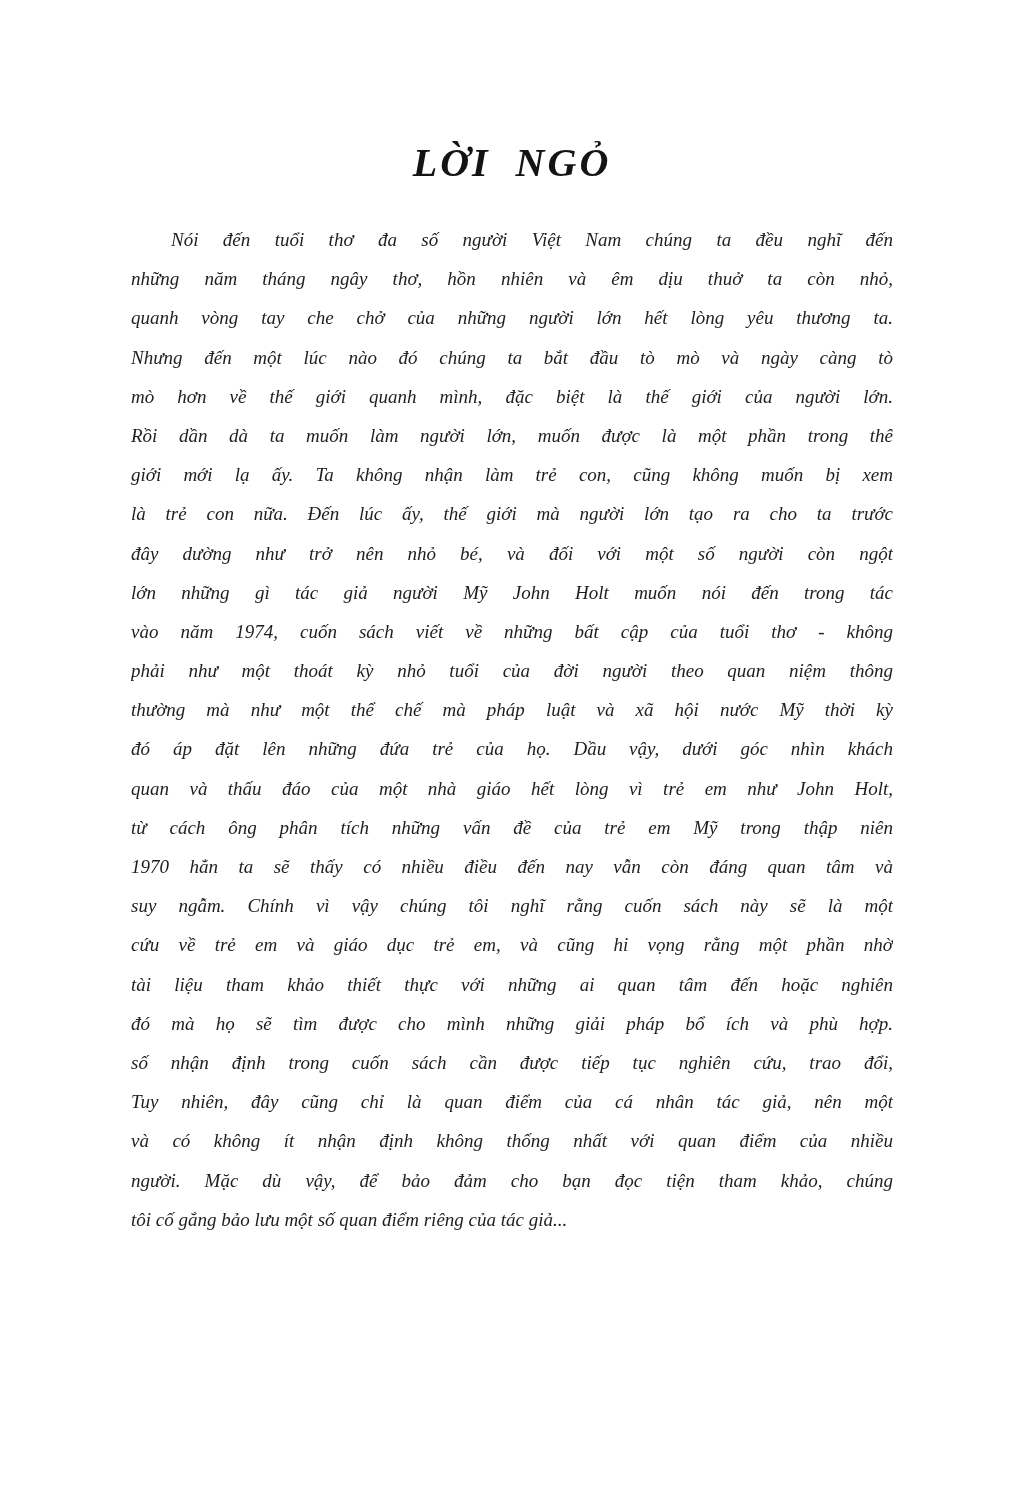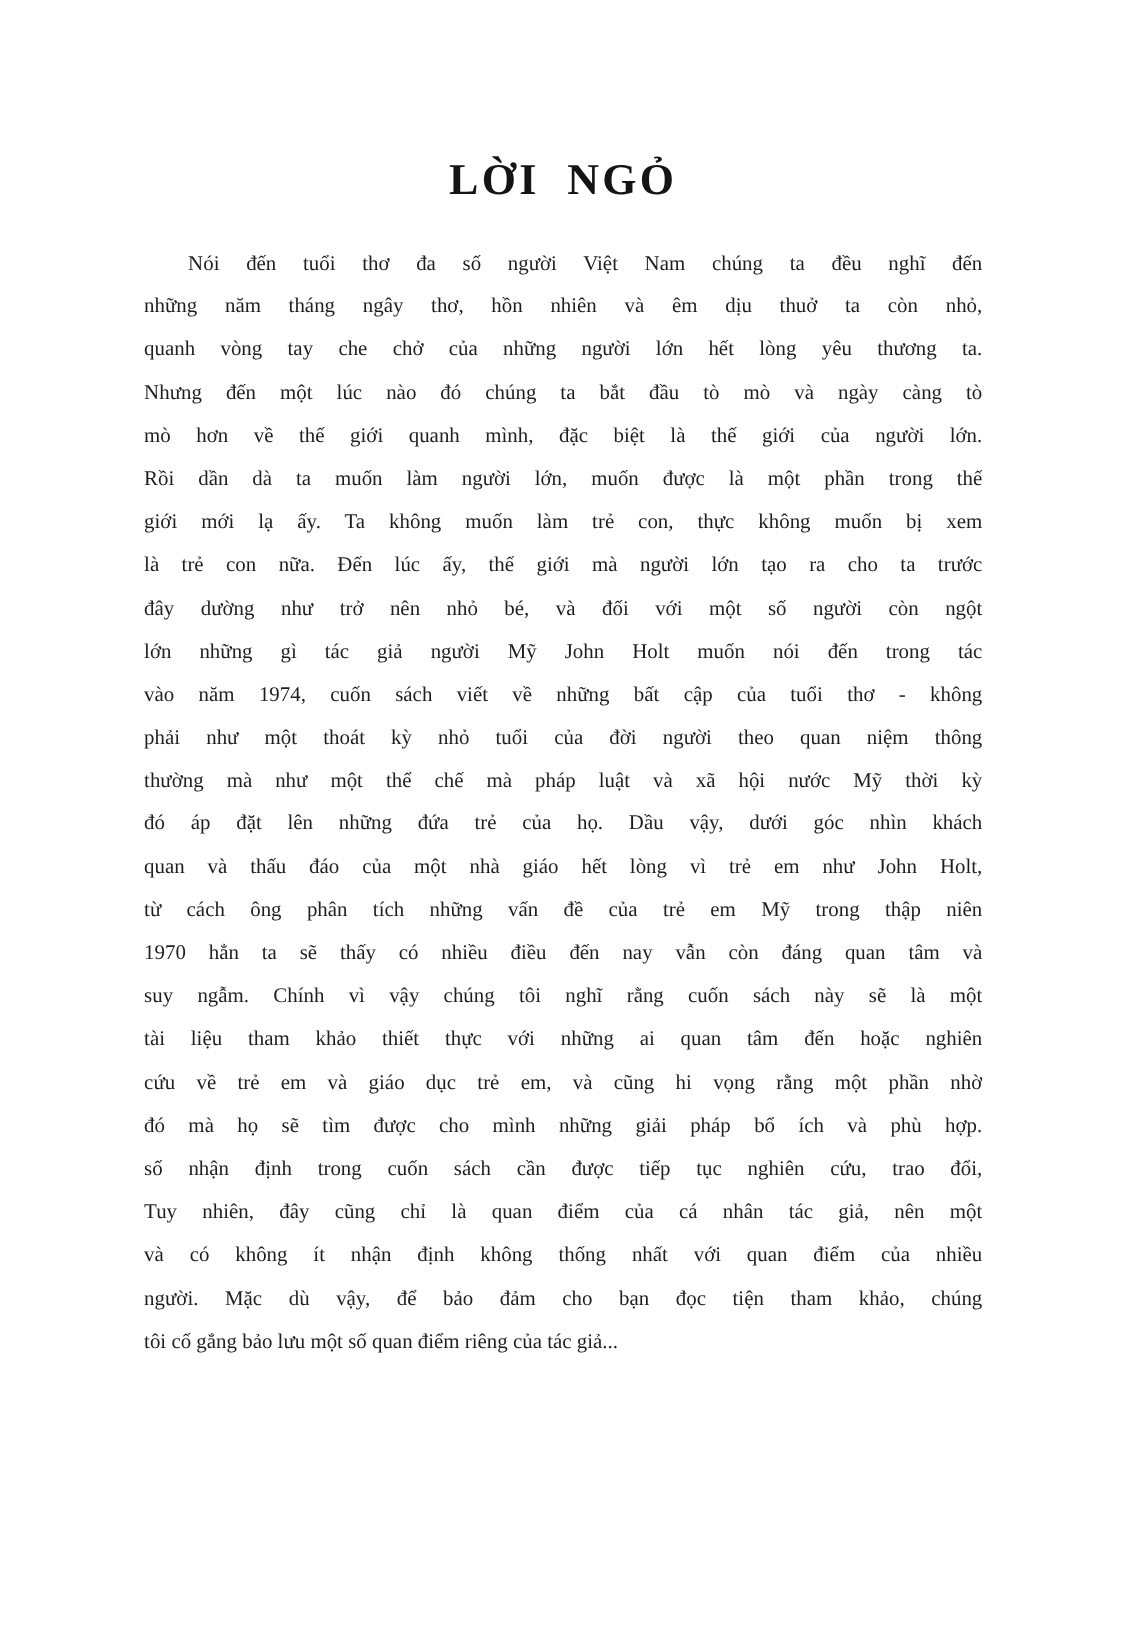--- a/index.html
+++ b/index.html
@@ -9,20 +9,21 @@
   }
   .page {
     position: relative;
     width: 1024px;
     height: 1497px;
     margin: 0 auto;
     background: #ffffff;
     font-family: "Liberation Serif", "DejaVu Serif", serif;
     color: #1e1e1e;
     overflow: hidden;
+    font-style: italic;
   }
   .chapter-title {
     margin: 0;
     padding-top: 140px;
     text-align: center;
     font-size: 40px;
     line-height: 1.15;
     font-weight: bold;
     letter-spacing: 3px;
     word-spacing: 12px;
@@ -50,34 +51,34 @@
 
 <div class="page">
   <h1 class="chapter-title">LỜI NGỎ</h1>
   <div class="paragraph">
       <div class="para-line first">Nói đến tuổi thơ đa số người Việt Nam chúng ta đều nghĩ đến</div>
       <div class="para-line">những năm tháng ngây thơ, hồn nhiên và êm dịu thuở ta còn nhỏ,</div>
       <div class="para-line">quanh vòng tay che chở của những người lớn hết lòng yêu thương ta.</div>
       <div class="para-line">Nhưng đến một lúc nào đó chúng ta bắt đầu tò mò và ngày càng tò</div>
       <div class="para-line">mò hơn về thế giới quanh mình, đặc biệt là thế giới của người lớn.</div>
       <div class="para-line">Rồi dần dà ta muốn làm người lớn, muốn được là một phần trong thế</div>
-      <div class="para-line">giới mới lạ ấy. Ta không muốn làm trẻ con, thực không muốn bị xem</div>
+      <div class="para-line">giới mới lạ ấy. Ta không nhận làm trẻ con, cũng không muốn bị xem</div>
       <div class="para-line">là trẻ con nữa. Đến lúc ấy, thế giới mà người lớn tạo ra cho ta trước</div>
       <div class="para-line">đây dường như trở nên nhỏ bé, và đối với một số người còn ngột</div>
       <div class="para-line">lớn những gì tác giả người Mỹ John Holt muốn nói đến trong tác</div>
       <div class="para-line">vào năm 1974, cuốn sách viết về những bất cập của tuổi thơ - không</div>
       <div class="para-line">phải như một thoát kỳ nhỏ tuổi của đời người theo quan niệm thông</div>
       <div class="para-line">thường mà như một thể chế mà pháp luật và xã hội nước Mỹ thời kỳ</div>
       <div class="para-line">đó áp đặt lên những đứa trẻ của họ. Dầu vậy, dưới góc nhìn khách</div>
       <div class="para-line">quan và thấu đáo của một nhà giáo hết lòng vì trẻ em như John Holt,</div>
       <div class="para-line">từ cách ông phân tích những vấn đề của trẻ em Mỹ trong thập niên</div>
       <div class="para-line">1970 hẳn ta sẽ thấy có nhiều điều đến nay vẫn còn đáng quan tâm và</div>
       <div class="para-line">suy ngẫm. Chính vì vậy chúng tôi nghĩ rằng cuốn sách này sẽ là một</div>
+      <div class="para-line">cứu về trẻ em và giáo dục trẻ em, và cũng hi vọng rằng một phần nhờ</div>
       <div class="para-line">tài liệu tham khảo thiết thực với những ai quan tâm đến hoặc nghiên</div>
-      <div class="para-line">cứu về trẻ em và giáo dục trẻ em, và cũng hi vọng rằng một phần nhờ</div>
       <div class="para-line">đó mà họ sẽ tìm được cho mình những giải pháp bổ ích và phù hợp.</div>
       <div class="para-line">số nhận định trong cuốn sách cần được tiếp tục nghiên cứu, trao đổi,</div>
       <div class="para-line">Tuy nhiên, đây cũng chỉ là quan điểm của cá nhân tác giả, nên một</div>
       <div class="para-line">và có không ít nhận định không thống nhất với quan điểm của nhiều</div>
       <div class="para-line">người. Mặc dù vậy, để bảo đảm cho bạn đọc tiện tham khảo, chúng</div>
       <div class="para-line last">tôi cố gắng bảo lưu một số quan điểm riêng của tác giả...</div>
     </div>
 </div>
 
 </body></html>

